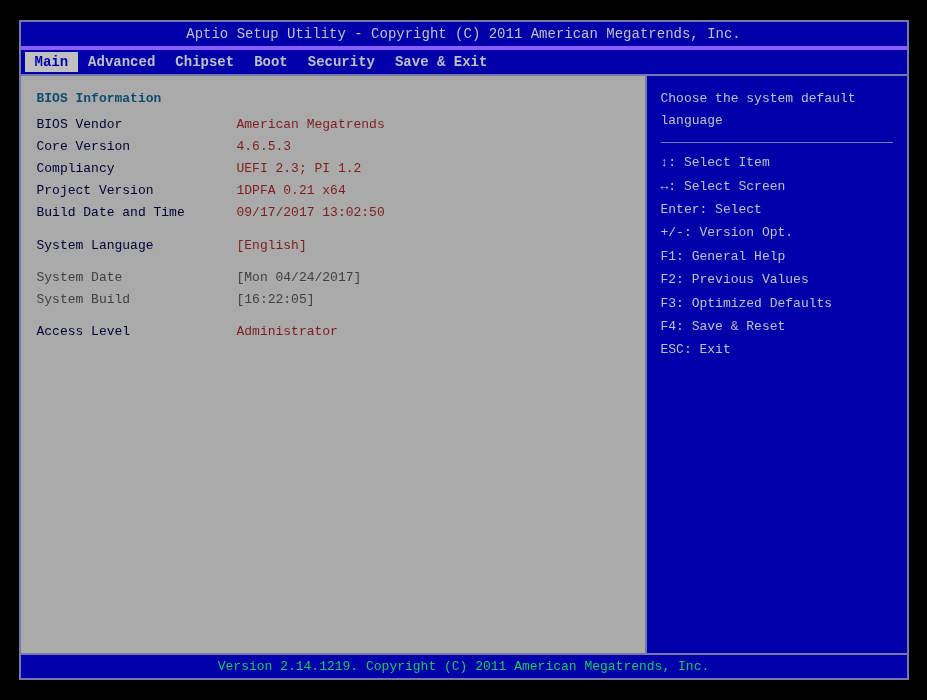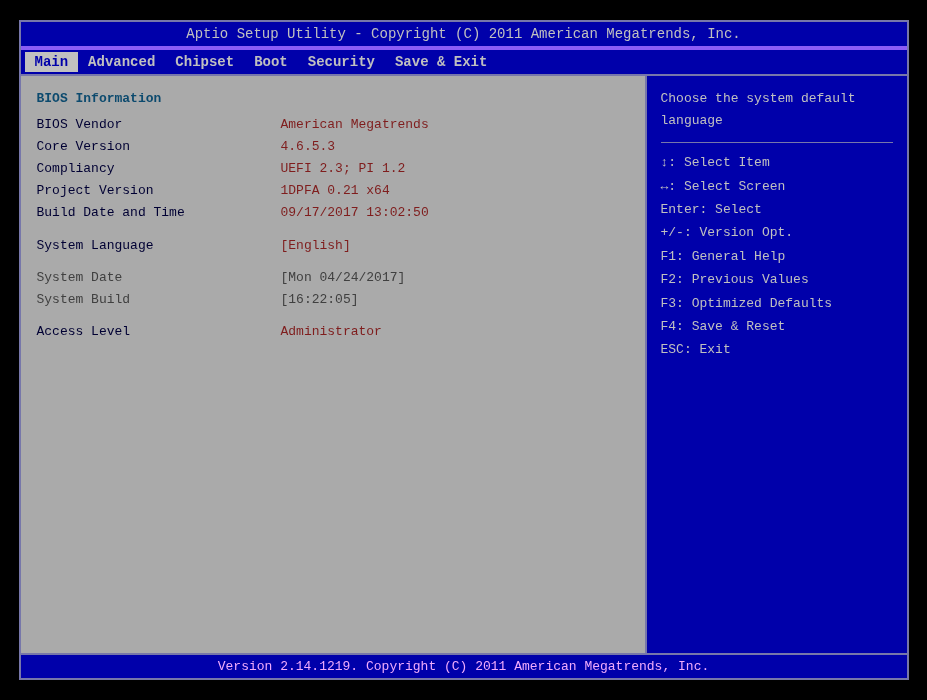--- a/index.html
+++ b/index.html
@@ -70,21 +70,20 @@
       line-height: 1.7;
     }
     .section-title {
       color: #0c4a6e;
       font-weight: bold;
       margin-bottom: 4px;
     }
     .info-row {
       display: flex;
       flex-direction: row;
-      gap: 44px;
     }
     .info-label {
       width: 200px;
       color: #000033;
     }
     .info-value {
       color: #7f1d1d;
     }
     .highlight-row .info-label,
     .highlight-row .info-value {
@@ -103,21 +102,21 @@
       border-top: 1px solid #7777aa;
       margin: 8px 0;
     }
     #right-keys {
       color: #c0c0c0;
       font-size: 13px;
       line-height: 1.8;
     }
     #footer {
       background: #0000aa;
-      color: #f0abfc;
+      color: #22c55e;
       text-align: center;
       padding: 4px 0;
       font-size: 13px;
       border-top: 2px solid #7777aa;
     }
   </style>
 </head>
 <body>
 
 <div id="bios-container">

